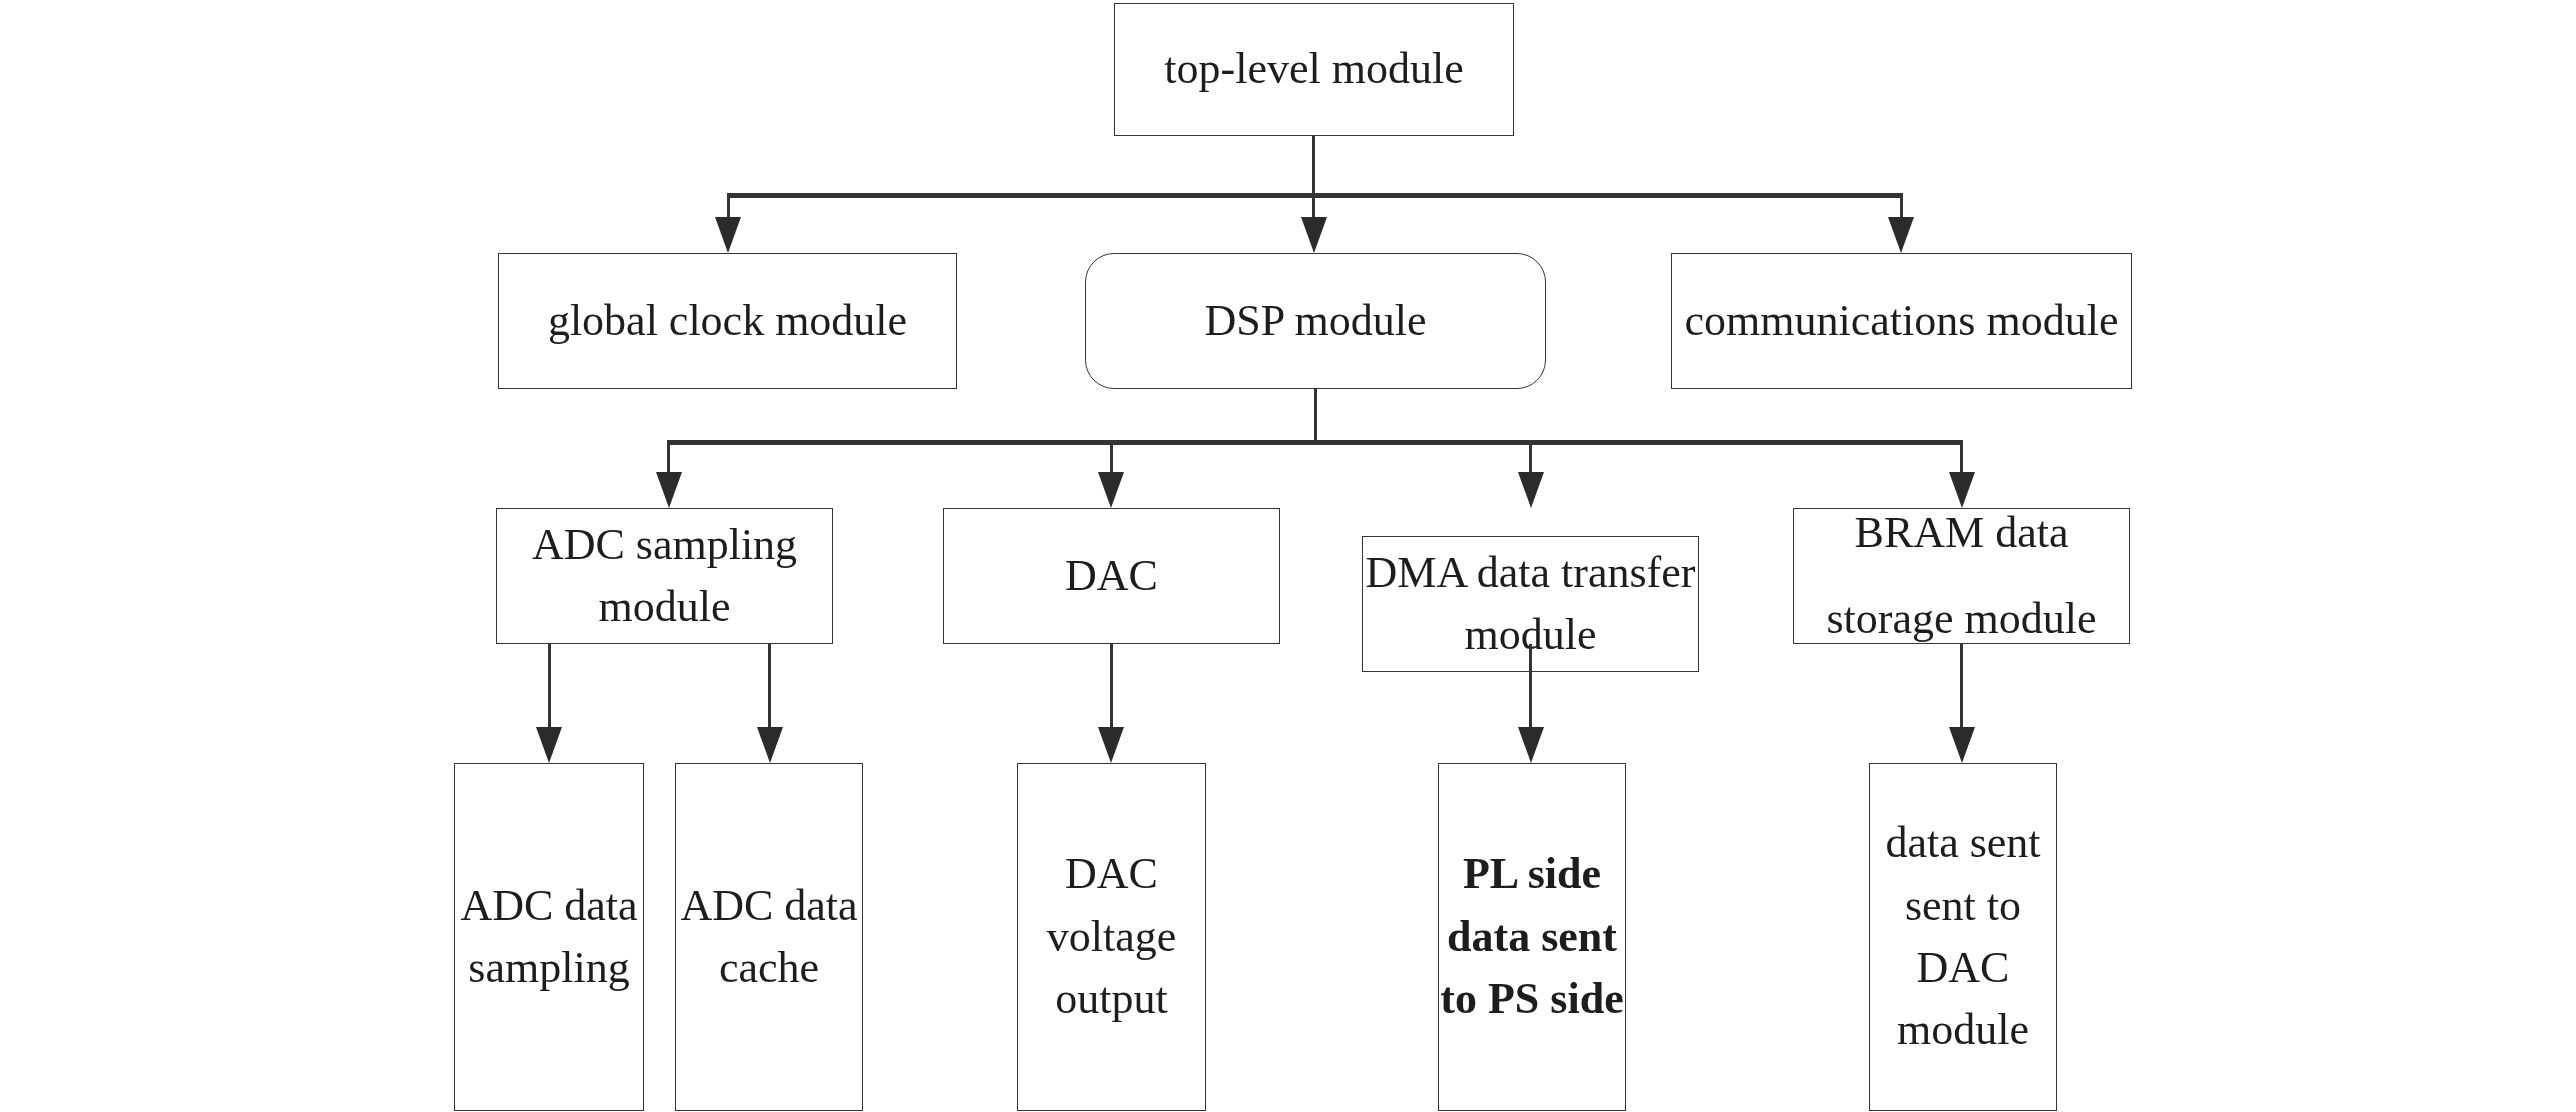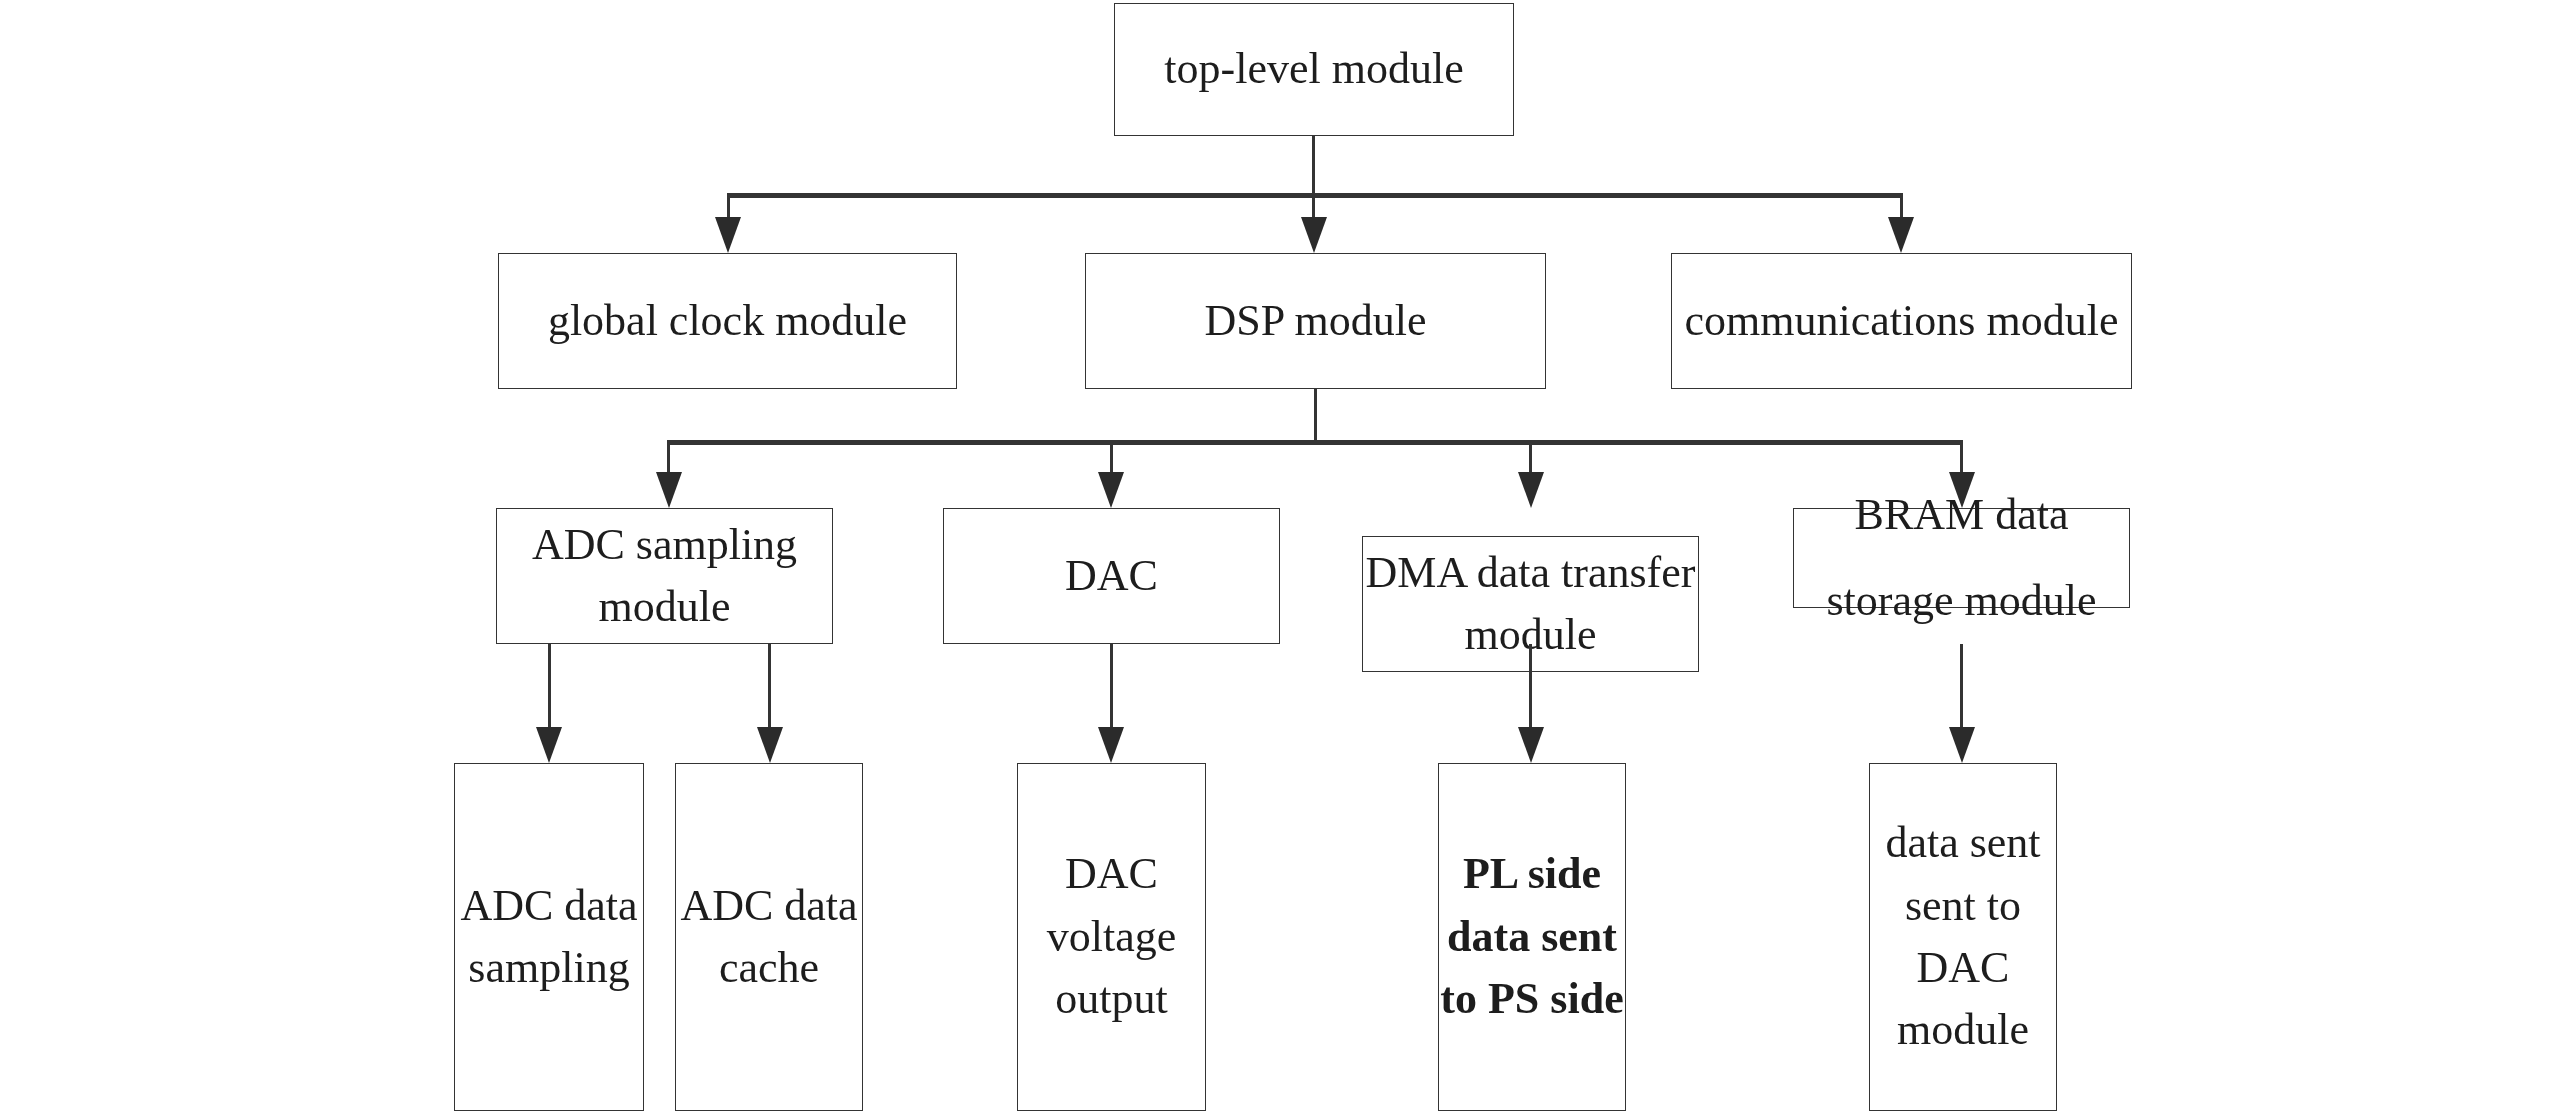--- a/index.html
+++ b/index.html
@@ -43,39 +43,39 @@
 
 <div id="diagram">
 
   <div class="box" style="left:1114px;top:2.6px;width:400px;height:133px;">
     <span class="ln">top-level module</span>
   </div>
 
   <div class="box" style="left:498px;top:253px;width:459px;height:136px;">
     <span class="ln">global clock module</span>
   </div>
-  <div class="box" style="left:1085px;top:253px;width:461px;height:136px;">
+  <div class="box" style="left:1085px;top:253px;width:461px;height:136px;border-radius:29px;">
     <span class="ln">DSP module</span>
   </div>
   <div class="box" style="left:1671px;top:253px;width:461px;height:136px;">
     <span class="ln">communications module</span>
   </div>
 
   <div class="box" style="left:496px;top:508px;width:337px;height:136px;">
     <span class="ln">ADC sampling</span>
     <span class="ln">module</span>
   </div>
   <div class="box" style="left:943px;top:508px;width:337px;height:136px;">
     <span class="ln">DAC</span>
   </div>
   <div class="box" style="left:1362px;top:536px;width:337px;height:136px;">
     <span class="ln">DMA data transfer</span>
     <span class="ln">module</span>
   </div>
-  <div class="box" style="left:1793px;top:508px;width:337px;height:100px;gap:24px;">
+  <div class="box" style="left:1793px;top:508px;width:337px;height:136px;gap:24px;">
     <span class="ln">BRAM data</span>
     <span class="ln">storage module</span>
   </div>
 
   <div class="box" style="left:454px;top:763px;width:190px;height:348px;">
     <span class="ln">ADC data</span>
     <span class="ln">sampling</span>
   </div>
   <div class="box" style="left:675px;top:763px;width:188px;height:348px;">
     <span class="ln">ADC data</span>

